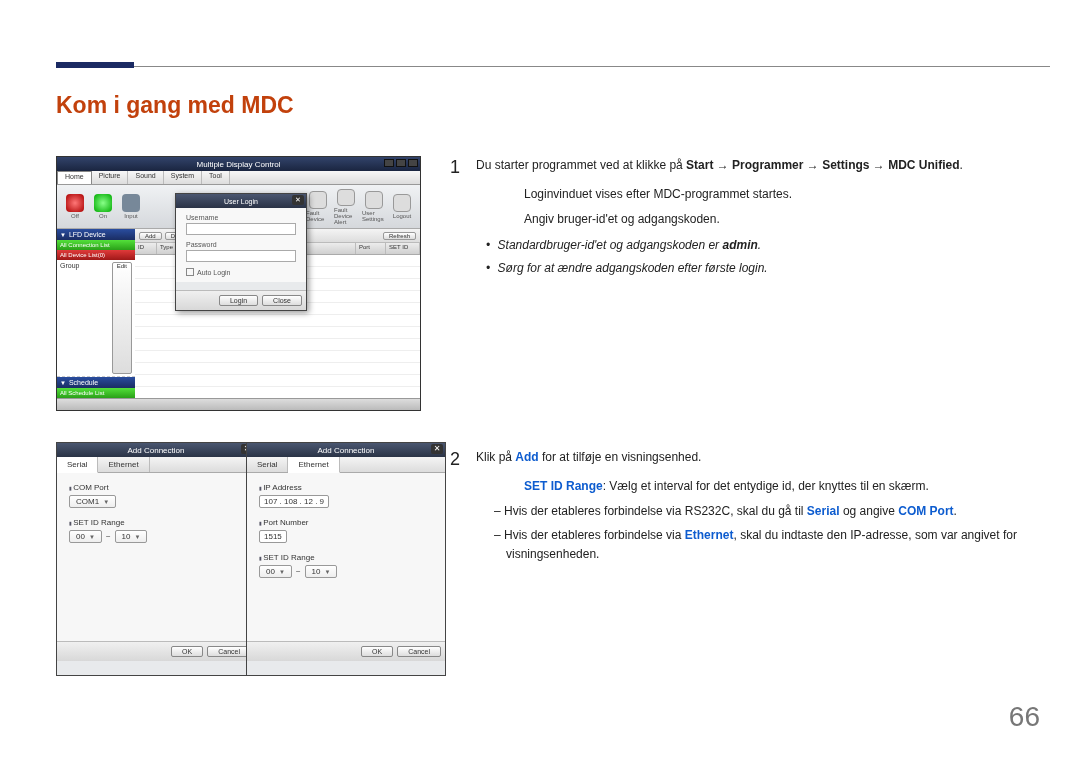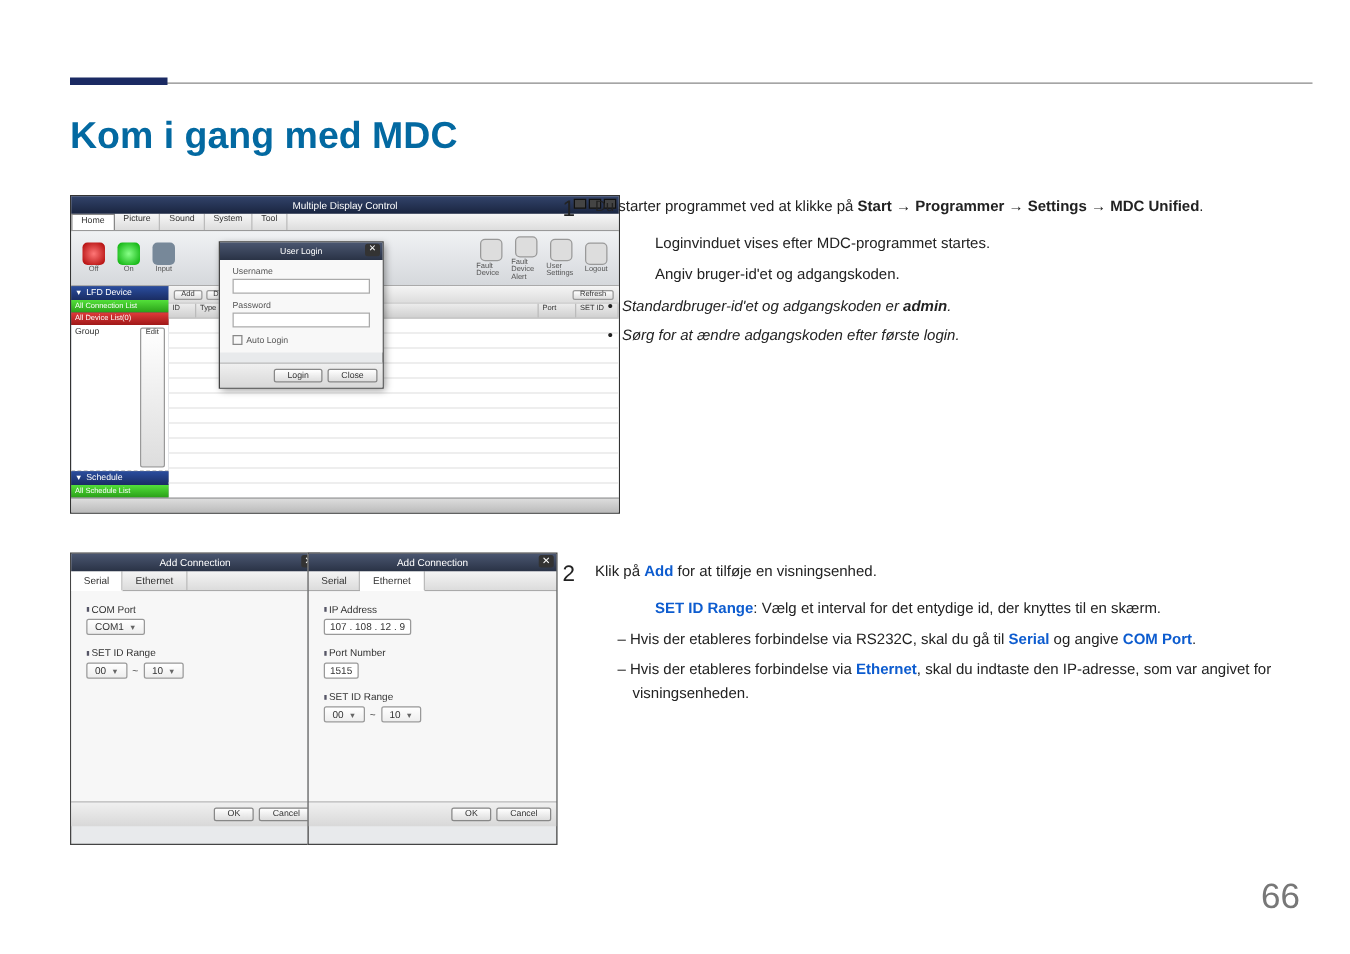--- a/index.html
+++ b/index.html
@@ -1,23 +1,23 @@
 <!DOCTYPE html>
 <html><head>
 <meta charset="utf-8">
 <style>
   * { margin: 0; padding: 0; box-sizing: border-box; }
   body { font-family: Arial, sans-serif; font-size: 12px; color: #333; width: 1080px; height: 763px; position: relative; background: #fff; }
   .top-rule { position: absolute; top: 66px; left: 56px; right: 30px; height: 1px; background: #888; }
   .top-rule-accent { position: absolute; top: 62px; left: 56px; width: 78px; height: 6px; background: #1b2a63; }
-  .title { position: absolute; top: 92px; left: 56px; font-size: 30px; font-weight: bold; color: #0369a1; }
+  .title { position: absolute; top: 92px; left: 56px; font-size: 23px; font-weight: bold; color: #c2410c; }
   .page-number { position: absolute; bottom: 30px; right: 40px; font-size: 28px; color: #777; }
 
   
-  .mdc-window { position: absolute; top: 156px; left: 56px; width: 440px; height: 255px; background: #e9ebec; border: 1px solid #333; font-size: 8px; }
+  .mdc-window { position: absolute; top: 156px; left: 56px; width: 365px; height: 255px; background: #e9ebec; border: 1px solid #333; font-size: 8px; }
   .mdc-titlebar { background: linear-gradient(#32436a,#1a2540); color: #fff; height: 14px; display: flex; align-items: center; justify-content: center; position: relative; }
   .mdc-winbtns { position: absolute; right: 2px; top: 2px; display: flex; gap: 2px; }
   .mdc-winbtns span { width: 10px; height: 8px; background: #444; border: 1px solid #111; display: inline-block; }
   .mdc-menubar { background: linear-gradient(#f7f7f7,#ddd); height: 14px; display: flex; border-bottom: 1px solid #999; }
   .mdc-menubar .mitem { padding: 1px 7px; font-size: 7px; border-right: 1px solid #bbb; }
   .mdc-menubar .mitem.active { background: #fff; border: 1px solid #888; border-bottom: none; }
   .mdc-toolbar { height: 44px; background: linear-gradient(#f0f2f4,#d5d8dc); display: flex; align-items: center; padding: 2px 6px; gap: 4px; border-bottom: 1px solid #aaa; }
   .tb-icon { width: 24px; height: 36px; display: flex; flex-direction: column; align-items: center; justify-content: center; font-size: 6px; color: #555; }
   .tb-icon .ico { width: 18px; height: 18px; border-radius: 4px; margin-bottom: 1px; }
   .tb-icon.off .ico { background: radial-gradient(#f77,#a00); }

